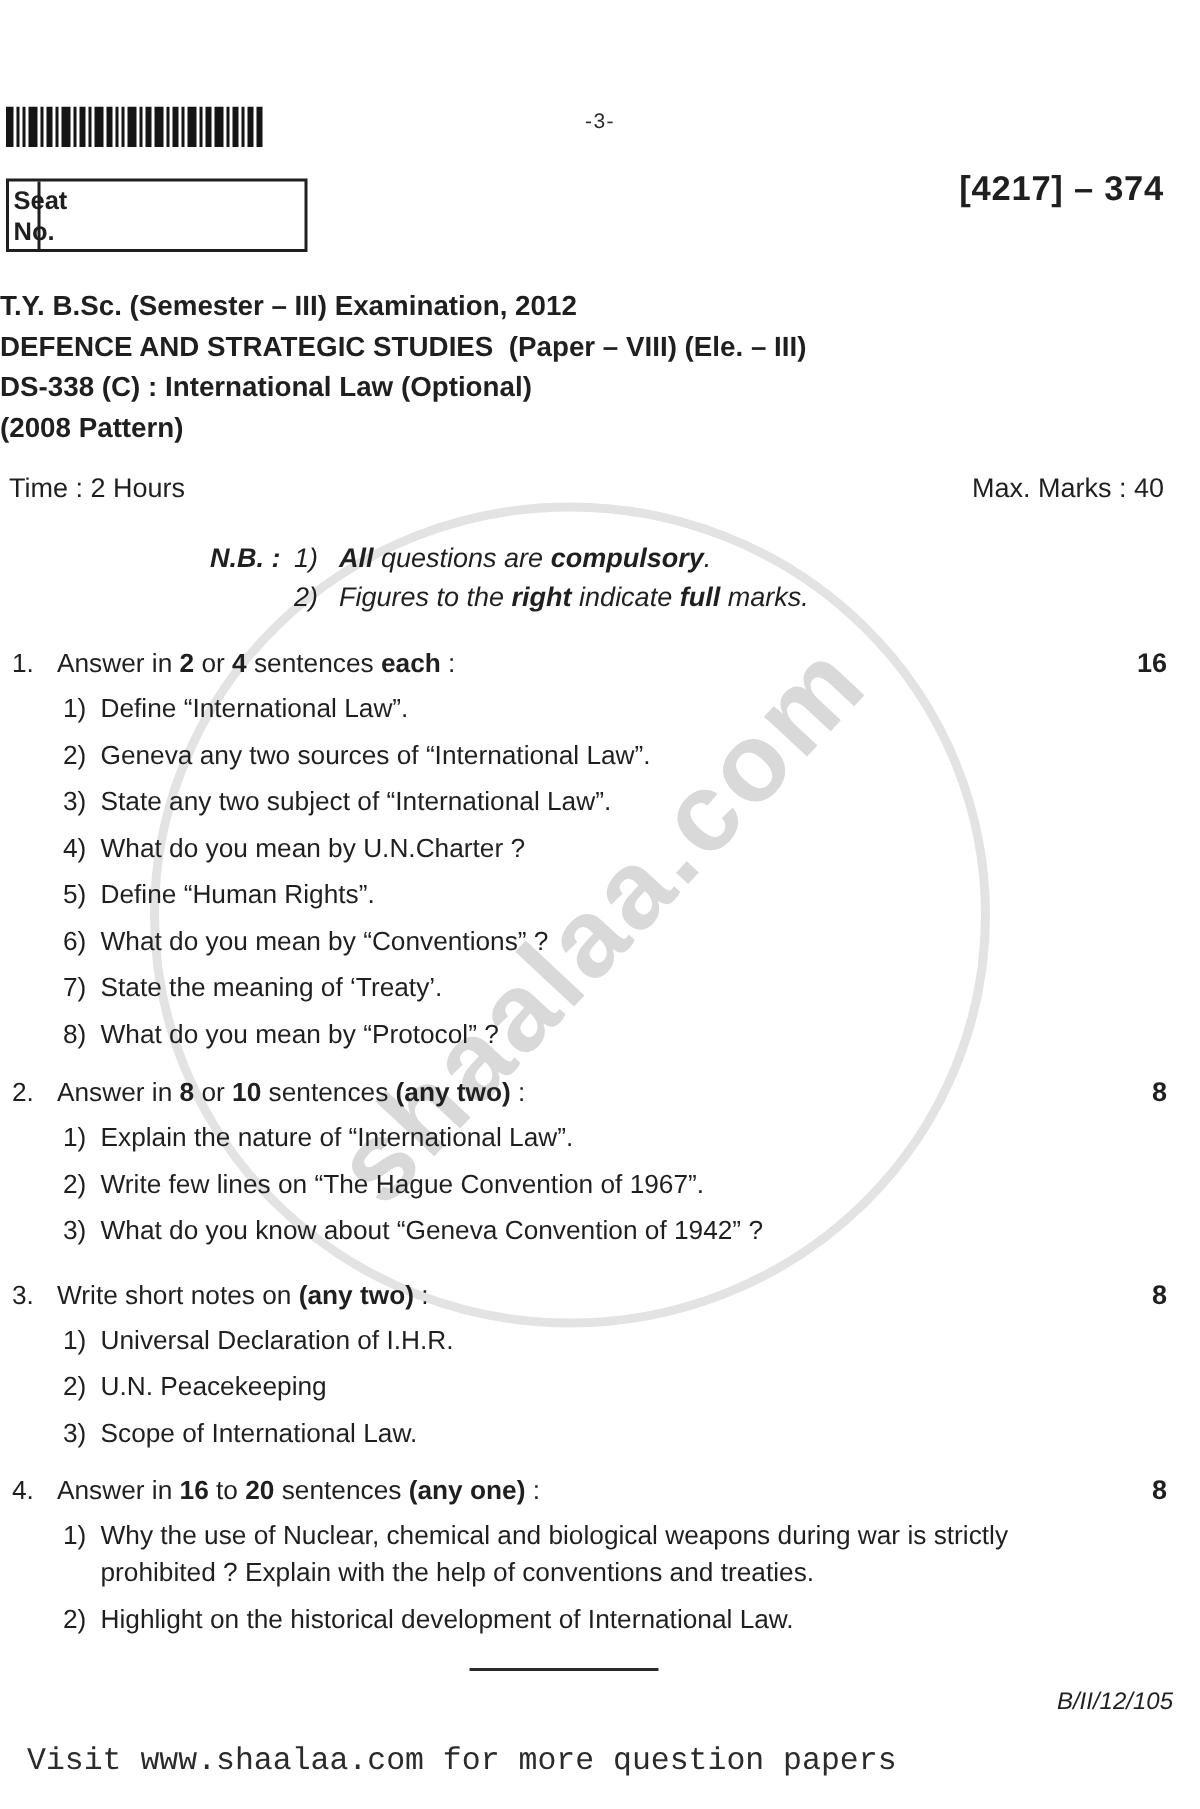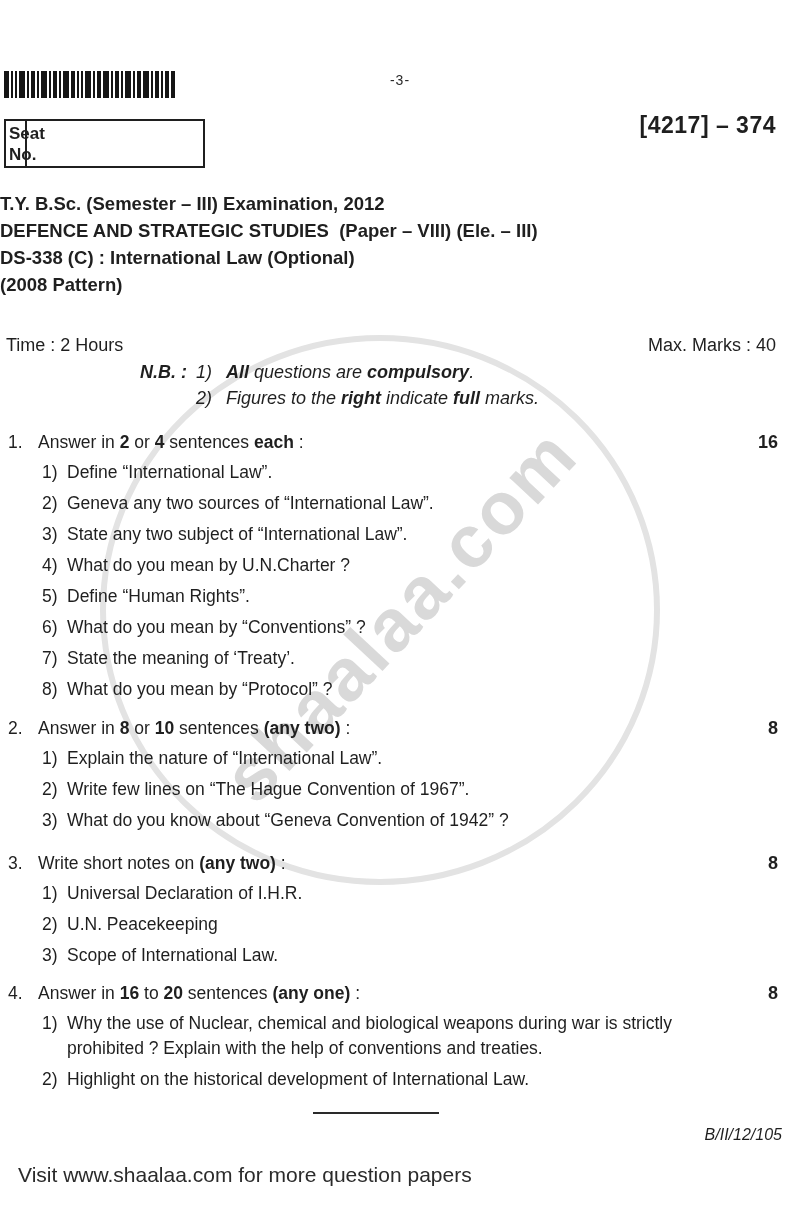--- a/index.html
+++ b/index.html
@@ -19,40 +19,40 @@
   .page-number { position:absolute; left:0; right:0; top:72px; text-align:center; font-size:14px; letter-spacing:1px; color:#2a2a2a; }
   .paper-code { position:absolute; right:24px; top:64px; font-size:23px; font-weight:bold; letter-spacing:0.5px;margin-top:48px; }
 
   .seat-box { position:absolute; left:4px; top:119px; width:201px; height:49px; border:2px solid #1f1f1f; display:flex; background:#fff; }
   .seat-label { width:21px; border-right:2px solid #1f1f1f; font-weight:bold; font-size:17px; line-height:21px; padding:2px 0 0 3px; }
   .seat-space { flex:1; }
 
   .title-block { position:absolute; left:0; right:0; top:190px; text-align:left; font-weight:bold; font-size:18.5px; line-height:27px; }
   .pre { white-space:pre-wrap; }
 
-  .meta-row { position:absolute; left:6px; right:24px; top:315px; display:flex; justify-content:space-between; font-size:18px;margin-top:20px; }
+  .meta-row { position:absolute; left:6px; right:24px; top:315px; display:flex; justify-content:space-between; font-size:18px; }
 
   .nb { position:absolute; left:140px; top:362px; font-style:italic; font-size:18px; }
   .nb-row { display:flex; margin-bottom:6px; line-height:20px; }
   .nb-label { font-weight:bold; width:56px; flex:none; }
   .nb-spacer { width:56px; flex:none; }
   .nb-num { width:30px; flex:none; }
 
   .question { position:absolute; left:8px; right:22px; font-size:17.5px; }
   #q1 { top:430px; } #q2 { top:716px; } #q3 { top:851px; } #q4 { top:981px; }
   .q-head { display:flex; line-height:25px; margin-bottom:5px; }
   .q-num { width:30px; flex:none; }
   .q-marks { margin-left:auto; font-weight:bold; font-size:18px; padding-left:12px; }
   .q-item { display:flex; padding-left:34px; line-height:25px; margin-bottom:6px; }
   .q-item-num { width:25px; flex:none; }
   .q-item-text { max-width:676px; }
 
   .divider { position:absolute; left:313px; top:1112px; width:126px; border-top:2px solid #2a2a2a; }
   .ref-code { position:absolute; right:18px; top:1126px; font-style:italic; font-size:16px; }
-  .footer-note { position:absolute; left:18px; top:1163px; font-size:21px; color:#2b2b2b; }
+  .footer-note { position:absolute; left:18px; top:1163px; font-size:21px; color:#2b2b2b;font-family:Liberation Mono, monospace; }
 </style>
 </head>
 <body>
 
 <div class="page">
 
   <div class="watermark">
     <svg width="800" height="1206" viewBox="0 0 800 1206" xmlns="http://www.w3.org/2000/svg">
       <ellipse cx="380" cy="610" rx="277" ry="272" fill="none" stroke="#e3e3e3" stroke-width="6"></ellipse>
       <text x="400" y="615" transform="rotate(-47 400 615)" text-anchor="middle" dominant-baseline="central" font-family="Liberation Sans, sans-serif" font-size="74" font-weight="bold" letter-spacing="3" fill="#d9d9d9">shaalaa.com</text>

